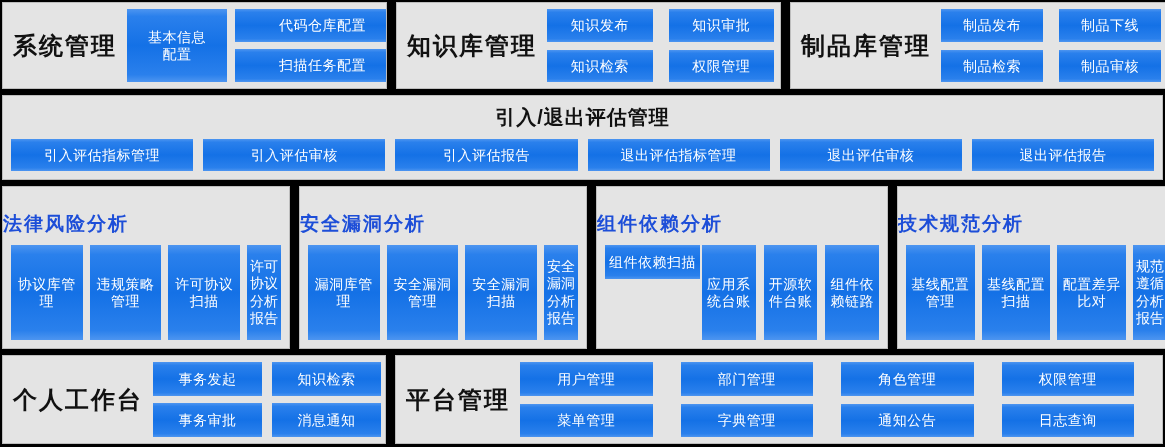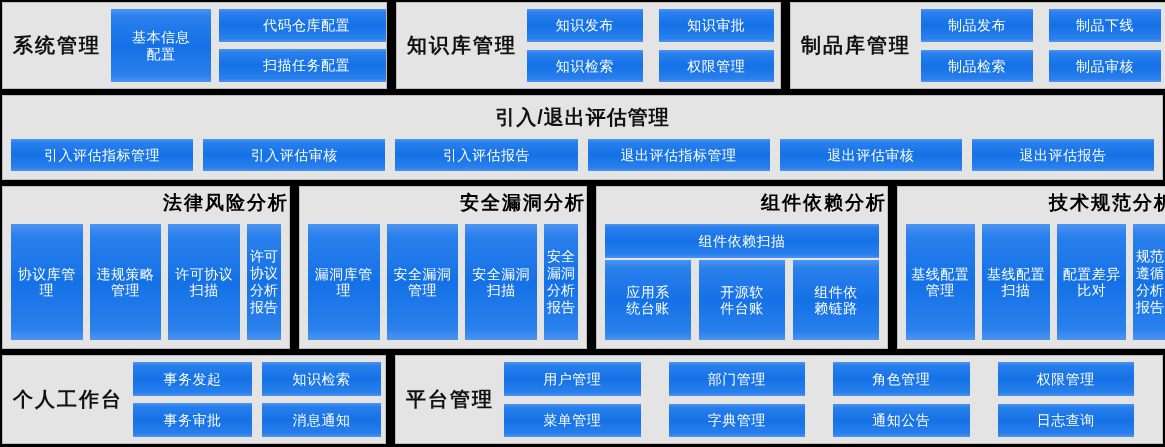--- a/index.html
+++ b/index.html
@@ -76,21 +76,21 @@
     justify-content: center;
     line-height: 1.22;
     font-size: 14px;
     letter-spacing: 0;
     padding: 3px 2px;
   }
   .btn-vert span { display: block; }
 
   
   .grouplabel {
-    font-size: 20px;
+    font-size: 24px;
     font-weight: bold;
     color: #111111;
     letter-spacing: 2px;
     text-align: right;
     flex: 0 0 auto;
     padding: 0 10px;
     user-select: none;
   }
 
   .btn-area {
@@ -166,26 +166,26 @@
     font-size: 14px;
   }
 
   
   .p-an {
     flex-direction: column;
     align-items: stretch;
     padding: 0;
   }
   .p-an .title {
-    text-align: right;
+    text-align: left;
     font-size: 19px;
     font-weight: bold;
-    color: #000000;
+    color: #1d4ed8;
     letter-spacing: 2px;
-    padding: 3px 0 4px 0;
+    padding: 24px 0 4px 0;
     user-select: none;
   }
   .p-an .body {
     flex: 1 1 auto;
     display: flex;
     gap: 7px;
     padding: 4px 8px 8px 8px;
     box-sizing: border-box;
   }
   .p-an .col-main {
@@ -194,21 +194,21 @@
     flex-direction: row;
     gap: 7px;
   }
   .p-an .col-main .btn { flex: 1 1 0; }
   .p-an .side {
     flex: 0 0 auto;
     width: 34px;
   }
 
   
-  .p-dep .body { flex-direction: column; gap: 2px; }
+  .p-dep .body { flex-direction: row; gap: 2px; }
   .p-dep .top .btn { height: 34px; width: 100%; }
   .p-dep .bottom {
     display: grid;
     grid-template-columns: repeat(3, 1fr);
     gap: 8px;
     flex: 1 1 auto;
   }
   .p-dep .bottom .btn { height: 100%; }
 
   

